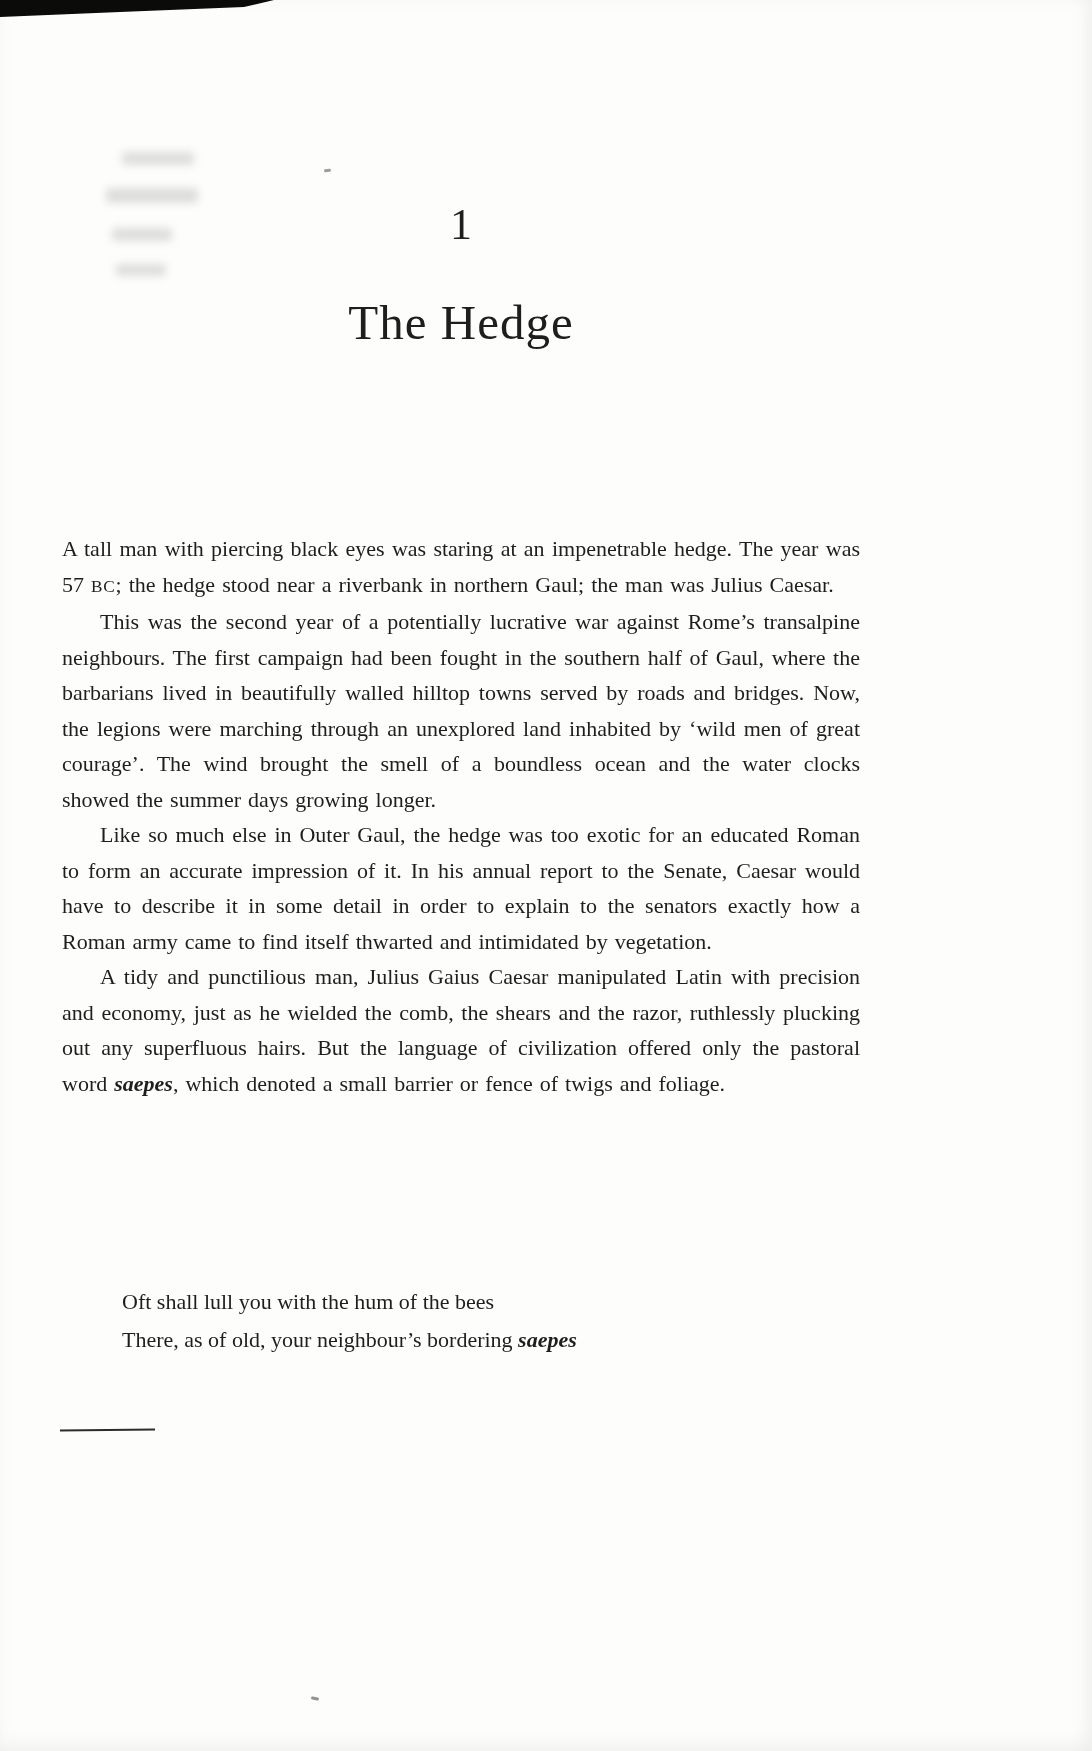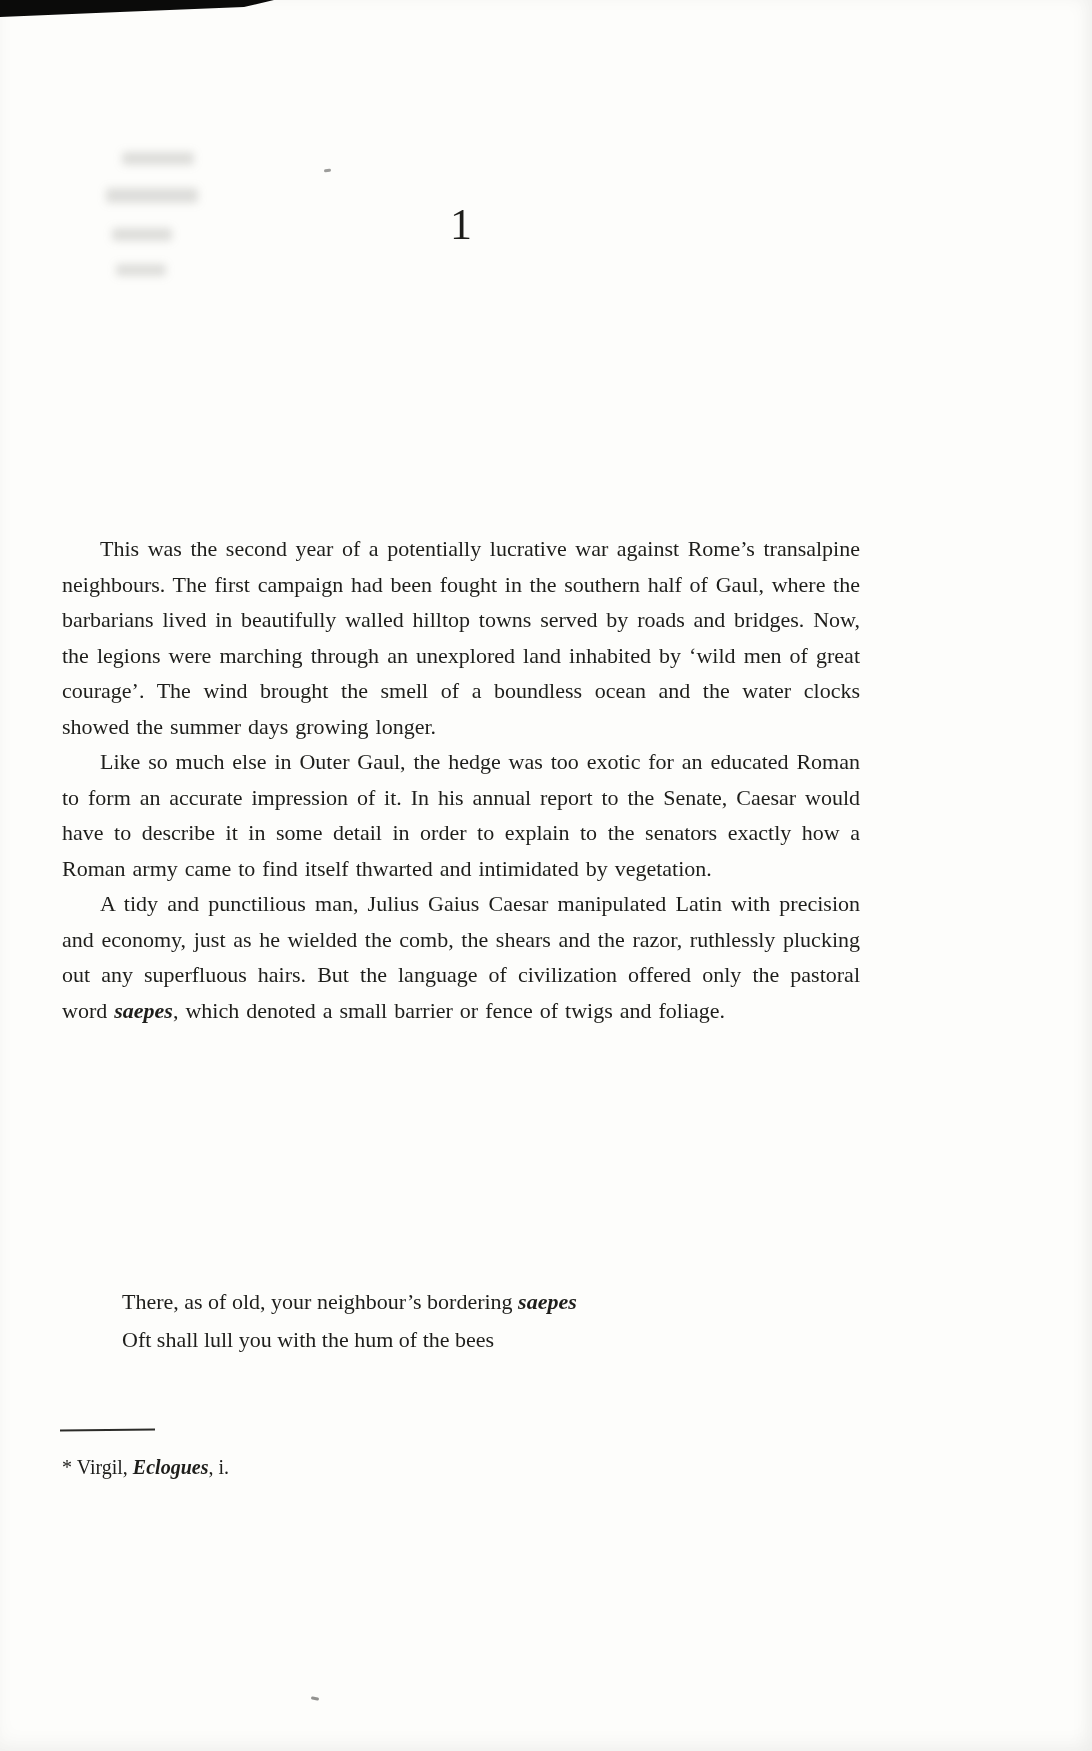--- a/index.html
+++ b/index.html
@@ -129,31 +129,32 @@
 
   <div class="showthrough s1"></div>
   <div class="showthrough s2"></div>
   <div class="showthrough s3"></div>
   <div class="showthrough s4"></div>
 
   <div class="mark-top"></div>
 
   <div class="chapter-number">1</div>
 
+  <h1 class="title">The Hedge</h1>
 
   <div class="body-block">
+      <p class="para"><span>A tall man with piercing black eyes was staring at an impenetrable hedge. The year was 57 </span><span class="smallcaps">bc</span><span>; the hedge stood near a riverbank in northern Gaul; the man was Julius Caesar.</span></p>
       <p class="para indent"><span>This was the second year of a potentially lucrative war against Rome’s transalpine neighbours. The first campaign had been fought in the southern half of Gaul, where the barbarians lived in beautifully walled hilltop towns served by roads and bridges. Now, the legions were marching through an unexplored land inhabited by ‘wild men of great courage’. The wind brought the smell of a boundless ocean and the water clocks showed the summer days growing longer.</span></p>
       <p class="para indent"><span>Like so much else in Outer Gaul, the hedge was too exotic for an educated Roman to form an accurate impression of it. In his annual report to the Senate, Caesar would have to describe it in some detail in order to explain to the senators exactly how a Roman army came to find itself thwarted and intimidated by vegetation.</span></p>
       <p class="para indent"><span>A tidy and punctilious man, Julius Gaius Caesar manipulated Latin with precision and economy, just as he wielded the comb, the shears and the razor, ruthlessly plucking out any superfluous hairs. But the language of civilization offered only the pastoral word </span><span class="italic">saepes</span><span>, which denoted a small barrier or fence of twigs and foliage.</span></p>
     </div>
 
   <div class="verse-block">
+      <p class="verse-line"><span>Oft shall lull you with the hum of the bees</span></p>
       <p class="verse-line"><span>There, as of old, your neighbour’s bordering </span><span class="italic">saepes</span></p>
-      <p class="verse-line"><span>Oft shall lull you with the hum of the bees</span></p>
     </div>
 
   <div class="footnote-rule"></div>
 
-  <div class="footnote"><span>* Virgil, </span><span class="italic">Eclogues</span><span>, i.</span></div>
 
   <div class="mark-bottom"></div>
 
 </div>
 
 </body></html>

